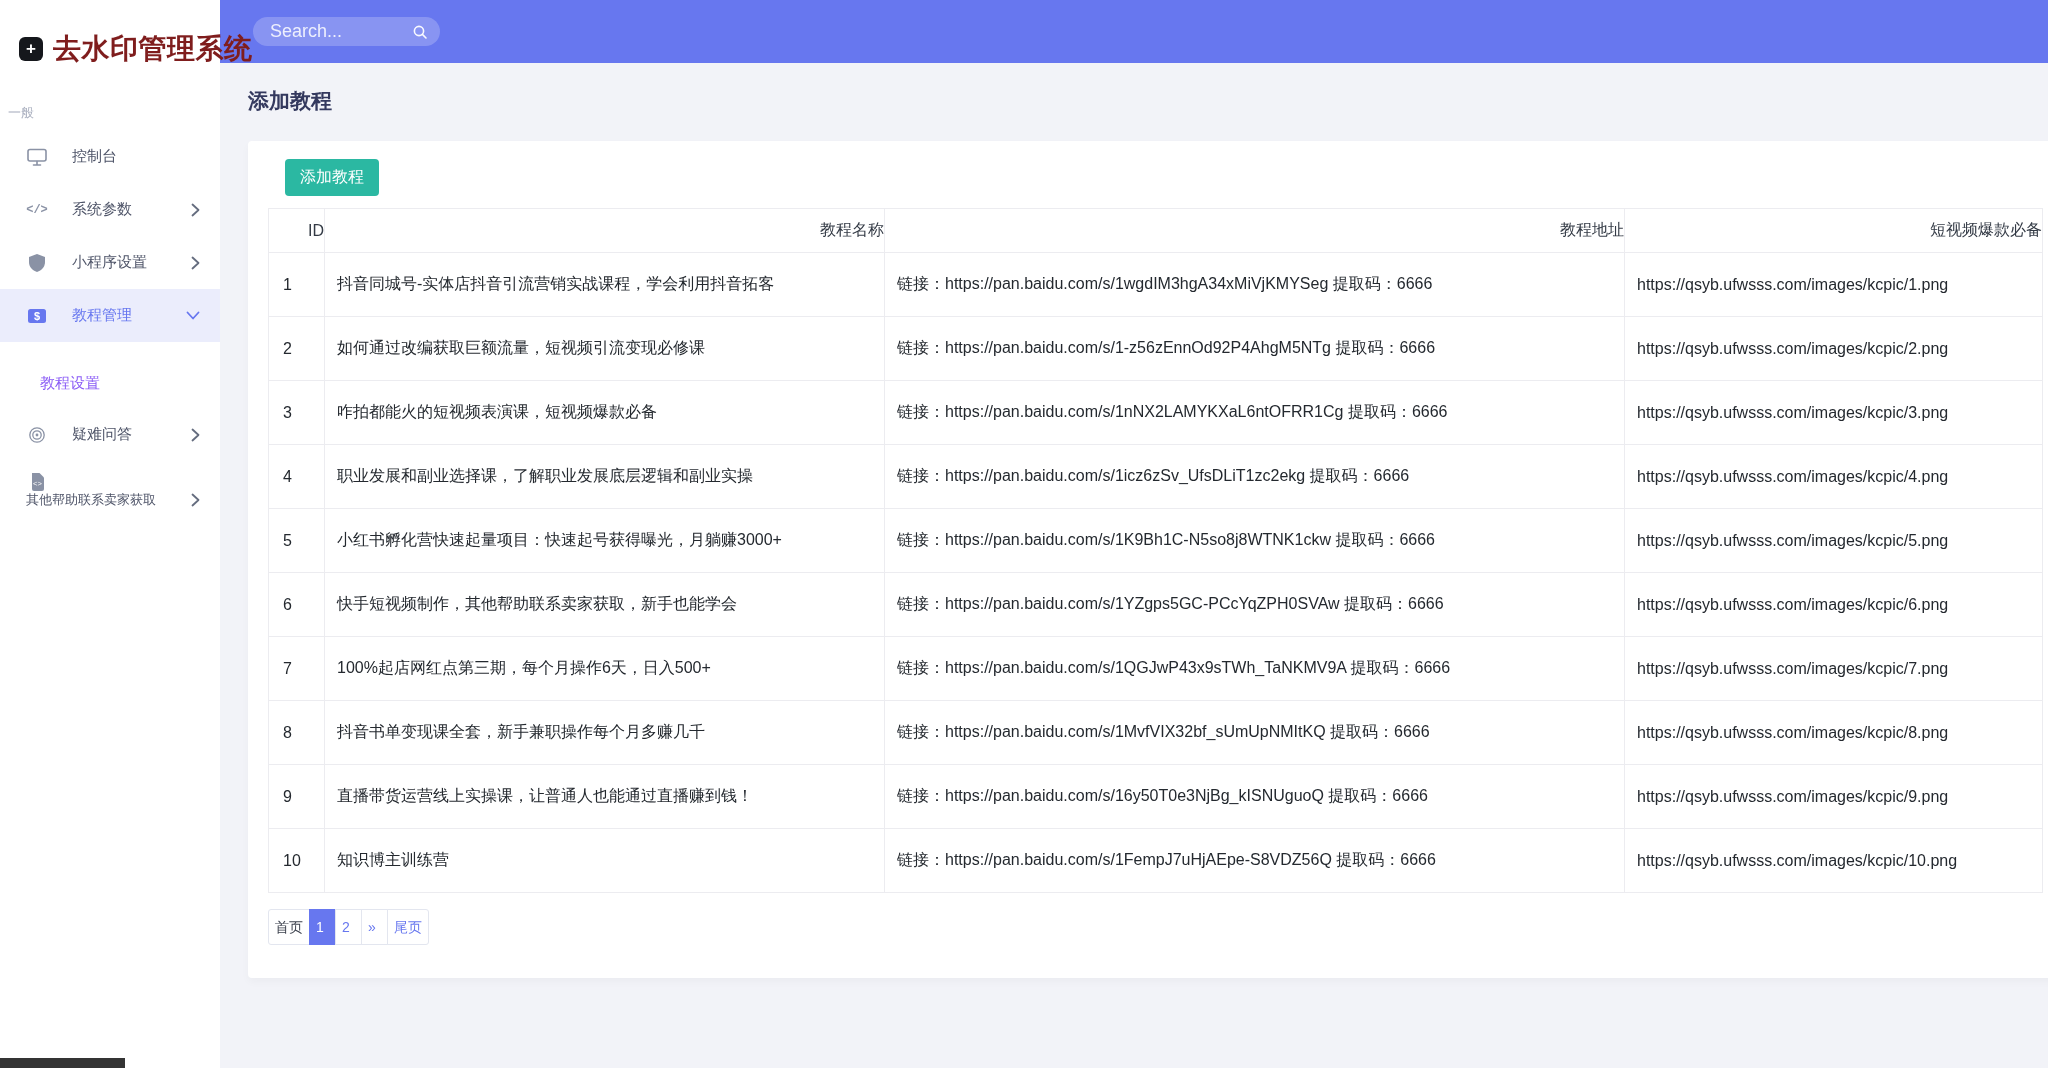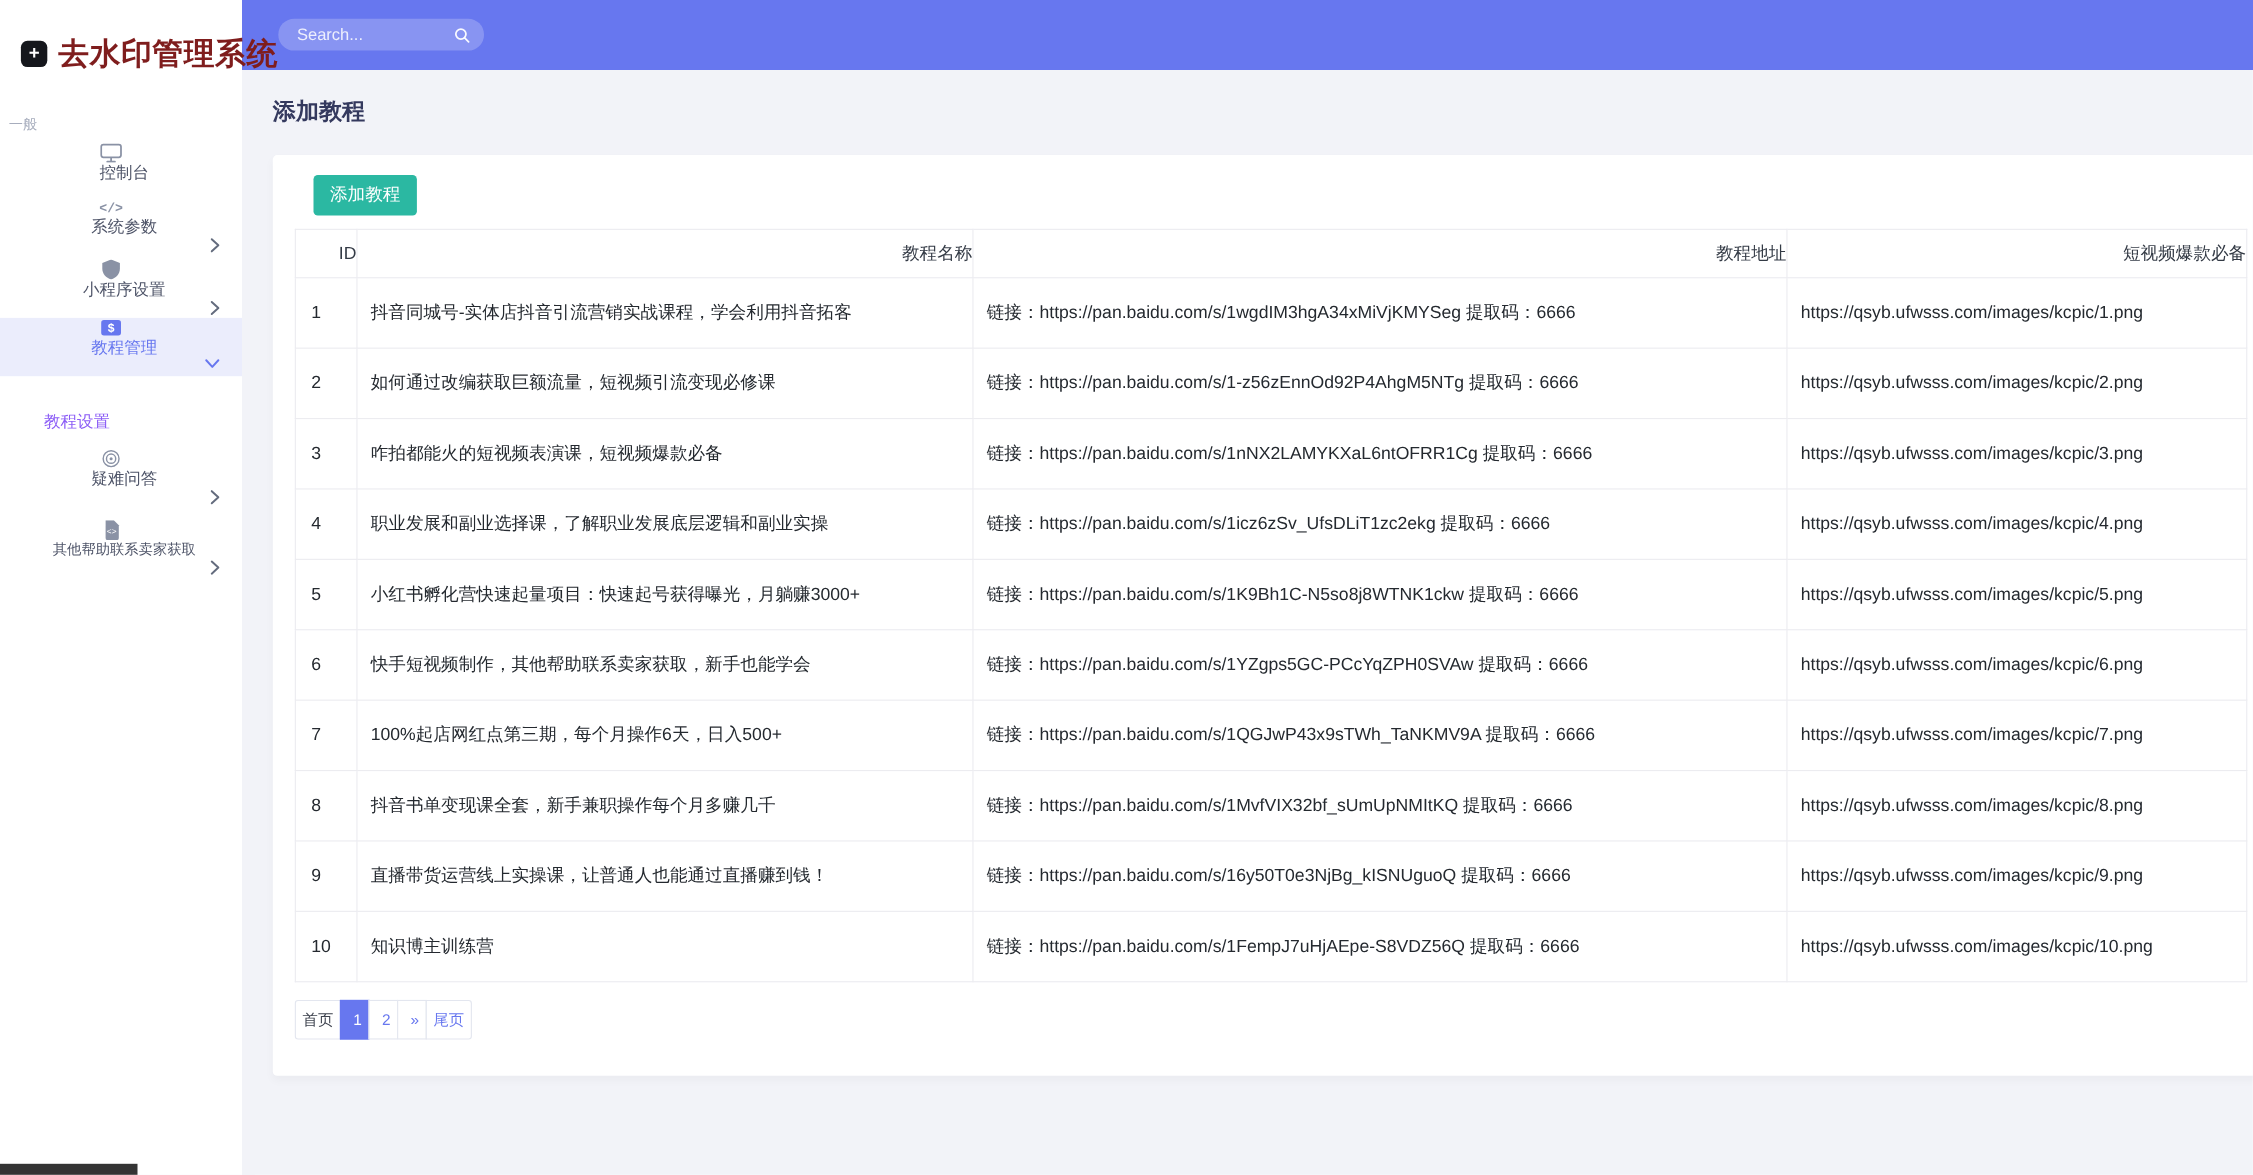--- a/index.html
+++ b/index.html
@@ -10,41 +10,41 @@
     color:#24292f;
   }
 
   
   .sidebar { position:fixed; left:0; top:0; width:220px; height:1068px; background:#fff; z-index:5; }
   .logo { display:flex; align-items:center; gap:10px; padding:30px 0 36px 19px; cursor:pointer; }
   .logo-icon { width:24px; height:24px; background:#15171c; border-radius:6px; color:#fff;
                font-size:17px; font-weight:bold; display:flex; align-items:center; justify-content:center; flex:none; }
   .logo-text { font-size:28px; font-weight:800; color:#7f1d1d; letter-spacing:.5px; white-space:nowrap; }
   .section-label { font-size:13px; color:#a7adbd; padding-left:8px; margin-bottom:8px; }
-  .menu a { text-decoration:none;flex-direction:column; }
+  .menu a { text-decoration:none; }
   .menu-item { display:flex; align-items:center; flex-wrap:wrap; min-height:53px;
                padding:0 20px 0 26px; color:#4e5468; font-size:15px; cursor:pointer; }
   .mi-icon { width:22px; display:flex; justify-content:center; margin-right:24px; color:#8a92a5; flex:none; }
   .mi-label { white-space:nowrap; }
   .chevron { margin-left:auto; color:#646c7e; display:flex; align-items:center; }
   .menu-item.active { background:#ebedfc; color:#6777ef; }
   .menu-item.active .mi-icon, .menu-item.active .chevron { color:#6777ef; }
   .submenu-item { display:block; padding:32px 20px 15px 40px; font-size:15px; color:#8b5cf6; cursor:pointer; }
   .menu-item.help .mi-label { font-size:13px; }
   .menu-item.help { padding-top:12px; padding-bottom:8px; }
   .code-glyph { font-family:"Liberation Mono","DejaVu Sans Mono",monospace; font-size:12px; font-weight:bold; }
   .status-strip { position:fixed; left:0; bottom:0; width:125px; height:10px; background:#343434; z-index:9; }
 
   
   .topbar { position:fixed; left:220px; top:0; right:0; height:63px; background:#6777ef;
             display:flex; align-items:center; z-index:4; }
   .search-box { margin-left:33px; width:187px; height:29px; background:rgba(255,255,255,.22);
                 border-radius:15px; display:flex; align-items:center; padding:0 12px 0 17px; }
   .search-input { flex:1; min-width:0; background:transparent; border:none; outline:none;
-                  color:#fff; font-size:15px; }
+                  color:#fff; font-size:18px; }
   .search-input::placeholder { color:rgba(255,255,255,.85); }
   .search-ico { display:flex; align-items:center; cursor:pointer; }
 
   
   .main { margin-left:220px; padding-top:63px; }
   .content { padding:24px 0 0 28px; }
   .page-title { font-size:21px; font-weight:600; color:#34395e; margin-bottom:26px; }
   .card { background:#fff; border-radius:4px; margin-right:-12px; padding:18px 0 33px 20px;
           box-shadow:0 4px 8px rgba(0,0,0,.03); overflow:hidden; }
   .add-btn { display:inline-block; background:#2bb8a2; color:#fff; font-size:16px;
@@ -52,21 +52,21 @@
 
   table { border-collapse:collapse; table-layout:fixed; width:1774px; margin-top:12px; background:#fff; }
   th, td { border:1px solid #ececf0; }
   th { height:44px; font-size:16px; font-weight:400; color:#333a45; text-align:right; }
   td { height:64px; font-size:16px; color:#24292f; padding:0 12px; text-align:left;
        white-space:nowrap; overflow:hidden; }
   td.cell-id { padding-left:14px; }
 
   .pagination { display:flex; margin-top:16px; }
   .page-btn { min-width:27px; height:36px; border:1px solid #e3e6ef; background:#fff; color:#6777ef;
-              font-size:14px; line-height:34px; text-align:right; padding:0 6px; margin-left:-1px;
+              font-size:14px; line-height:34px; text-align:left; padding:0 6px; margin-left:-1px;
               cursor:pointer; text-decoration:none; display:inline-block; }
   .page-btn.first { color:#3d424e; border-radius:3px 0 0 3px; margin-left:0; }
   .page-btn.active { background:#6777ef; border-color:#6777ef; color:#fff; }
   .page-btn.last { border-radius:0 3px 3px 0; }
 </style>
 </head>
 <body>
 
 <aside class="sidebar">
   <div class="logo">

